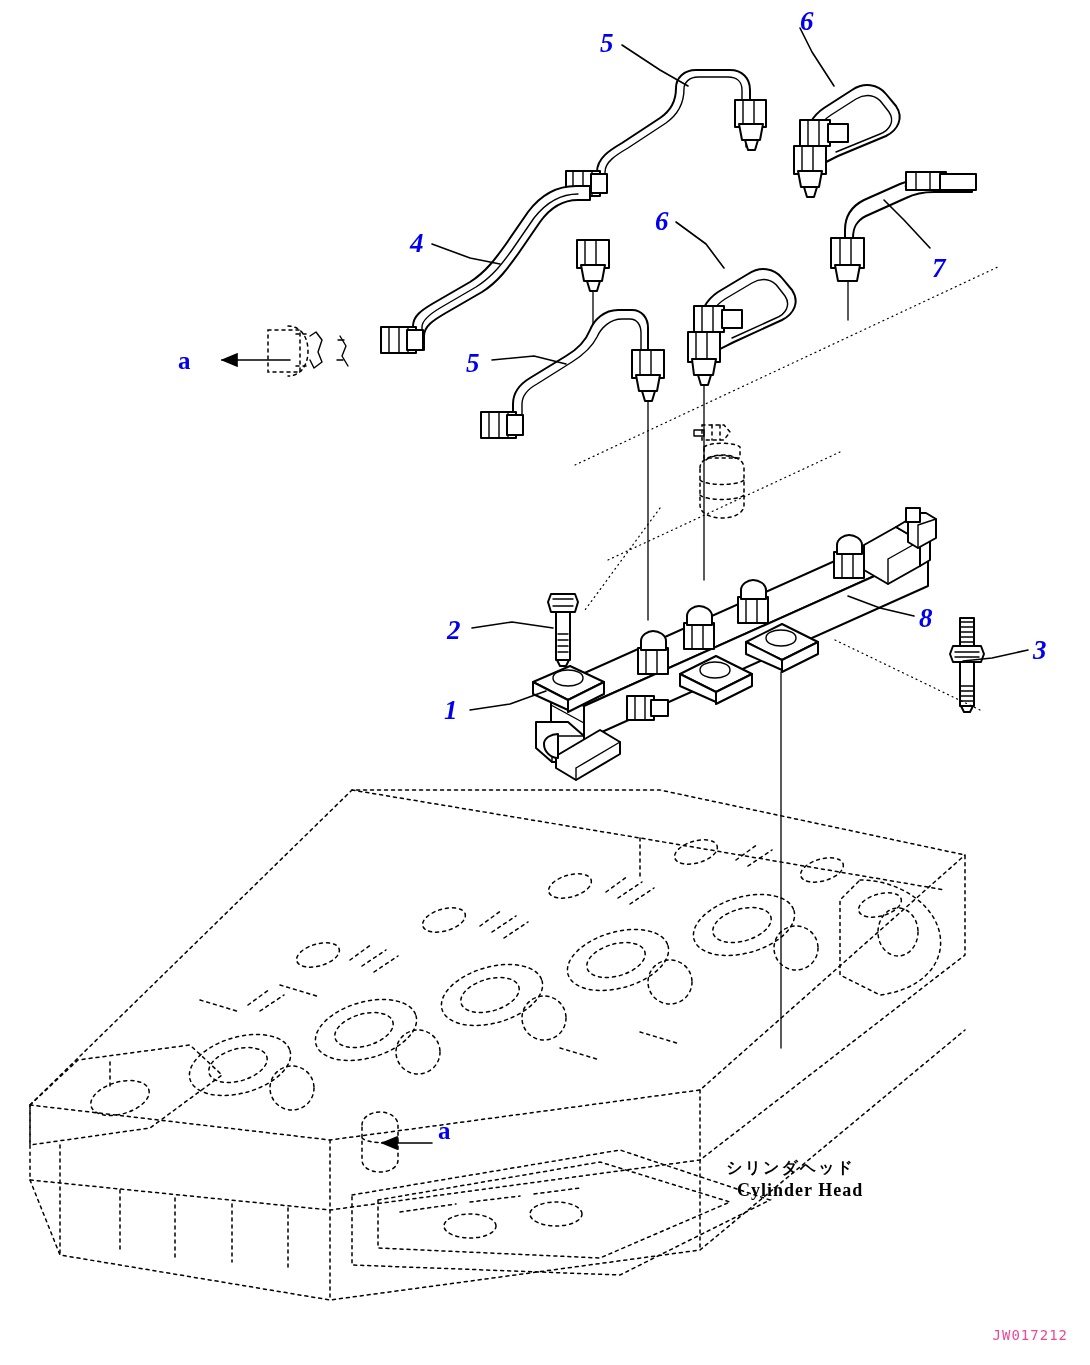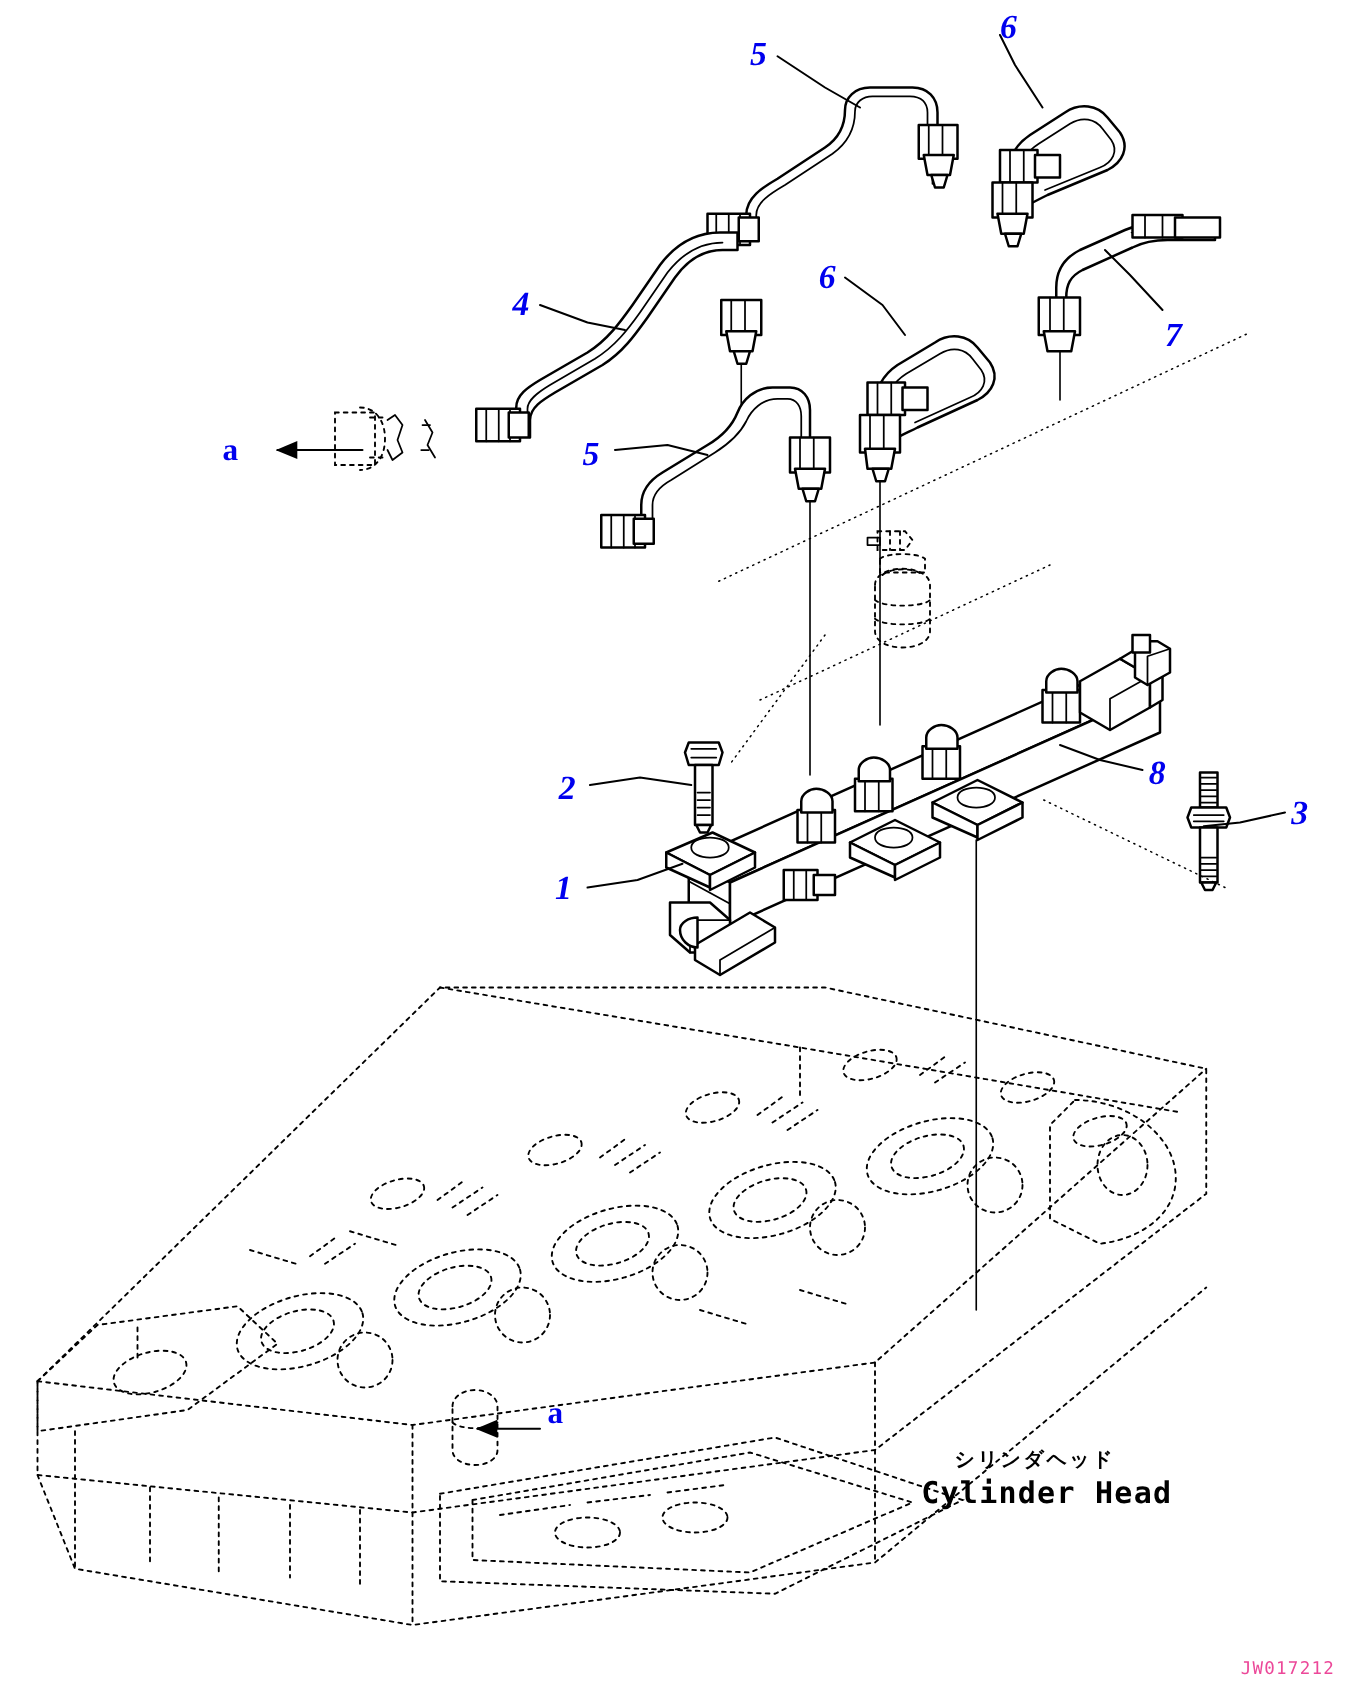--- a/index.html
+++ b/index.html
@@ -31,21 +31,21 @@
   .caption{
     position:absolute;
     color:#000000;
     font-family:"DejaVu Sans Mono","Liberation Mono",monospace;
     font-weight:bold;
     text-align:center;
     white-space:nowrap;
     user-select:none;
   }
   .caption .jp{display:block;font-size:16px;letter-spacing:2px;}
-  .caption .en{display:block;font-size:24px;letter-spacing:1px;margin-top:1px;margin-left:19px;}
+  .caption .en{display:block;font-size:18px;letter-spacing:1px;margin-top:1px;margin-left:19px;}
   .drawing-no{
     position:absolute;
     right:22px;bottom:22px;
     color:#ec4899;
     font-family:"DejaVu Sans Mono","Liberation Mono",monospace;
     font-size:14px;
     letter-spacing:1px;
     user-select:none;
   }
 </style>
@@ -436,20 +436,20 @@
   <div class="callout" style="left:410px;top:230px;">4</div>
   <div class="callout" style="left:600px;top:30px;">5</div>
   <div class="callout" style="left:466px;top:350px;">5</div>
   <div class="callout" style="left:800px;top:8px;">6</div>
   <div class="callout" style="left:655px;top:208px;">6</div>
   <div class="callout" style="left:932px;top:255px;">7</div>
   <div class="callout" style="left:919px;top:605px;">8</div>
   <div class="callout letter" style="left:178px;top:348px;">a</div>
   <div class="callout letter" style="left:438px;top:1118px;">a</div>
 
-  <div class="caption" style="left:718px;top:1158px;">
+  <div class="caption" style="left:718px;top:1158px;font-family:Liberation Serif, serif;">
     <span class="jp">シリンダヘッド</span>
     <span class="en">Cylinder Head</span>
   </div>
 
   <div class="drawing-no">JW017212</div>
 
 </div>
 
 </body></html>

